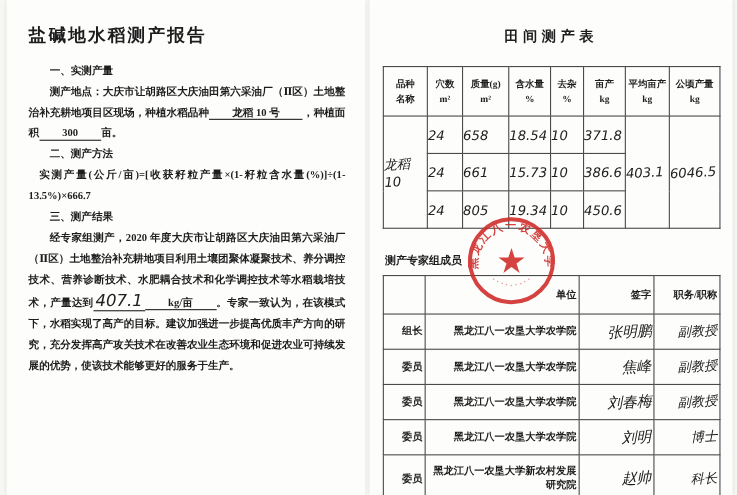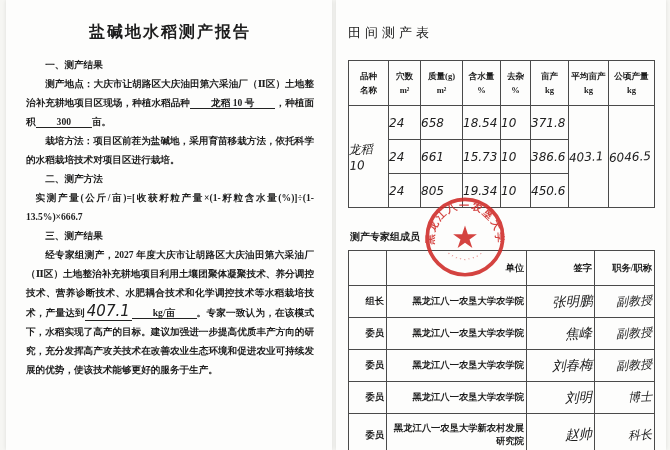--- a/index.html
+++ b/index.html
@@ -12,21 +12,21 @@
   .page{
     position:absolute;top:0;bottom:0;background:#fdfdfc;
     box-shadow:0 0 4px rgba(0,0,0,.10);
   }
   #page-left{left:6px;width:326px;}
   #page-right{left:336px;width:330px;}
 
   
   .report{padding:14px 18px 0 20px;}
   .report-title{
-    text-align:center;font-size:16px;font-weight:bold;
+    font-size:16px;font-weight:bold;
     letter-spacing:2px;margin:8px 0 12px 0;
   }
   .para,.heading,.formula{
     font-size:9.6px;font-weight:bold;line-height:19px;margin:0;
     text-align:justify;
   }
   .para{text-indent:2em;}
   .heading{text-indent:2em;}
   .formula{text-indent:1em;}
   .fill{
@@ -34,21 +34,21 @@
   }
   .hw{
     font-family:"DejaVu Sans",sans-serif;font-style:italic;
     font-weight:normal;color:#202020;
   }
   .hw-inline{border-bottom:1px solid #222;padding:0 2px;font-size:15px;}
 
   
   .rp{padding:14px 12px 0 12px;position:relative;}
   .field-title{
-    text-align:left;font-size:13px;font-weight:normal;
+    text-align:center;font-size:13px;font-weight:bold;
     letter-spacing:4px;margin:10px 0 18px 0;
   }
   table{border-collapse:collapse;}
   .field-table{width:306px;margin:0 auto;table-layout:fixed;}
   .field-table th,.field-table td{
     border:1px solid #4a4a4a;vertical-align:middle;
     font-size:8.6px;font-weight:bold;padding:0;
   }
   .field-table th{height:44px;line-height:14px;}
   .field-table td{height:33px;}
@@ -78,34 +78,33 @@
   }
 </style>
 </head>
 <body>
 
 <div class="page" id="page-left">
   <div class="report">
     <div class="report-title">盐碱地水稻测产报告</div>
 
 
-    <p class="heading">一、测产结果</p>
+    <p class="heading">一、实测产量</p>
 
     <p class="para"><span>测产地点：大庆市让胡路区大庆油田第六采油厂（Ⅱ区）土地整治补充耕地项目区现场，种植水稻品种</span><span class="fill">龙稻 10 号</span><span>，种植面积</span><span class="fill">300</span><span>亩。</span></p>
 
-    <p class="para">栽培方法：项目区前茬为盐碱地，采用育苗移栽方法，依托科学的水稻栽培技术对项目区进行栽培。</p>
 
     <p class="heading">二、测产方法</p>
 
 
     <p class="formula">实测产量(公斤/亩)=[收获籽粒产量×(1-籽粒含水量(%)]÷(1-13.5%)×666.7</p>
 
     <p class="heading">三、测产结果</p>
 
-    <p class="para"><span>经专家组测产，2027 年度大庆市让胡路区大庆油田第六采油厂（Ⅱ区）土地整治补充耕地项目利用土壤团聚体凝聚技术、养分调控技术、营养诊断技术、水肥耦合技术和化学调控技术等水稻栽培技术，产量达到</span><span class="hw hw-inline">407.1</span><span class="fill">kg/亩</span><span>。专家一致认为，在该模式下，水稻实现了高产的目标。建议加强进一步提高优质丰产方向的研究，充分发挥高产攻关技术在改善农业生态环境和促进农业可持续发展的优势，使该技术能够更好的服务于生产。</span></p>
+    <p class="para"><span>经专家组测产，2020 年度大庆市让胡路区大庆油田第六采油厂（Ⅱ区）土地整治补充耕地项目利用土壤团聚体凝聚技术、养分调控技术、营养诊断技术、水肥耦合技术和化学调控技术等水稻栽培技术，产量达到</span><span class="hw hw-inline">407.1</span><span class="fill">kg/亩</span><span>。专家一致认为，在该模式下，水稻实现了高产的目标。建议加强进一步提高优质丰产方向的研究，充分发挥高产攻关技术在改善农业生态环境和促进农业可持续发展的优势，使该技术能够更好的服务于生产。</span></p>
   </div>
 </div>
 
 <div class="page" id="page-right">
   <div class="rp">
 
     <div class="field-title">田间测产表</div>
 
     <table class="field-table">
       <colgroup>

